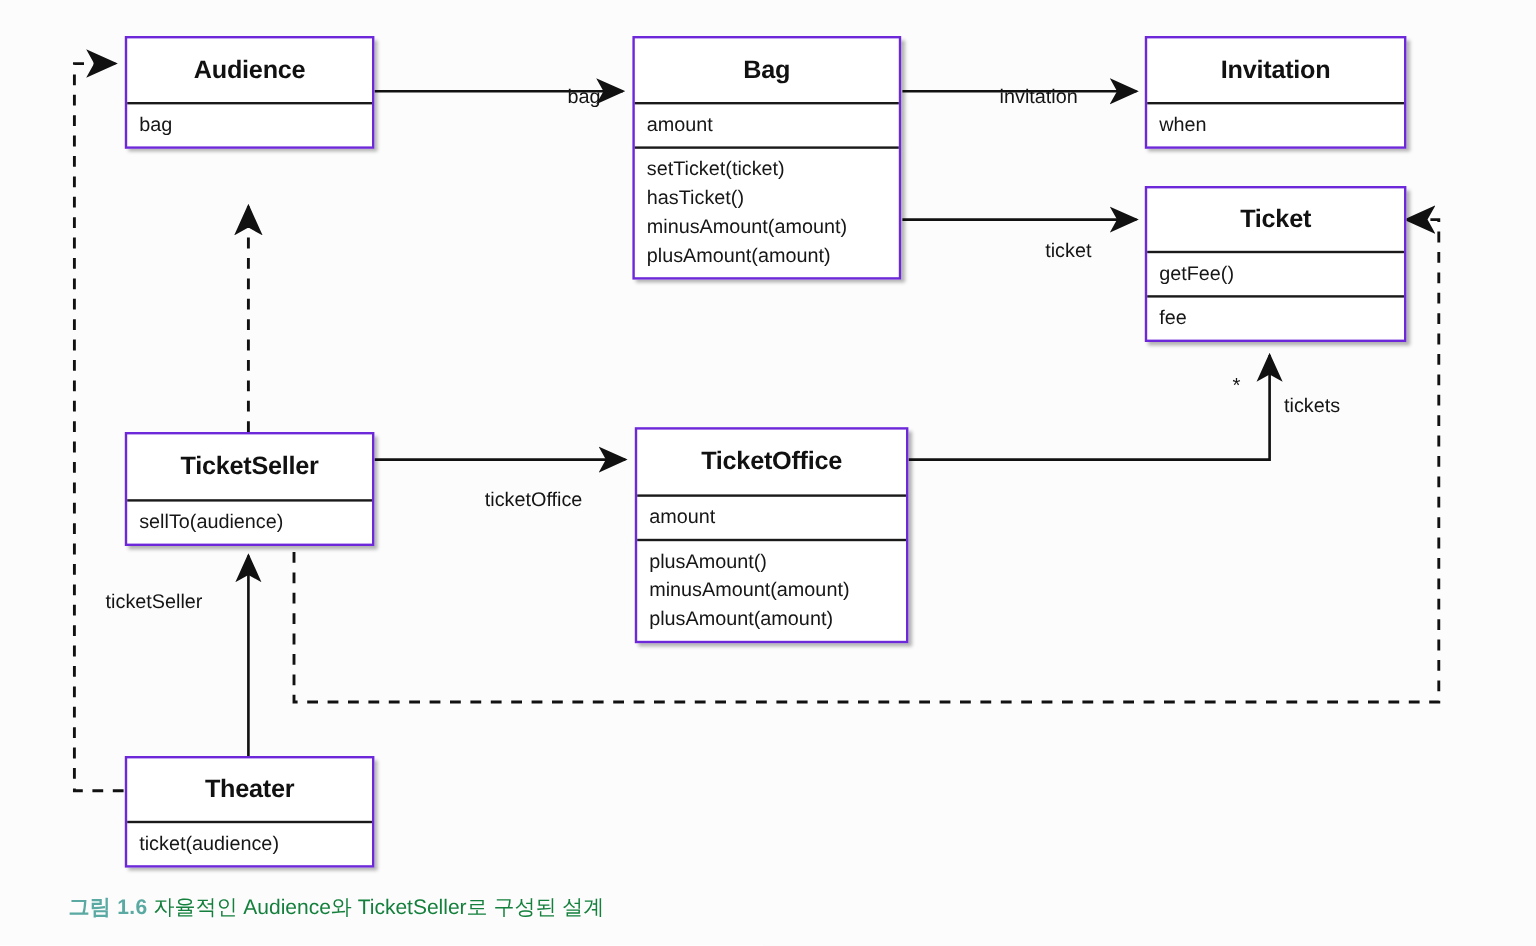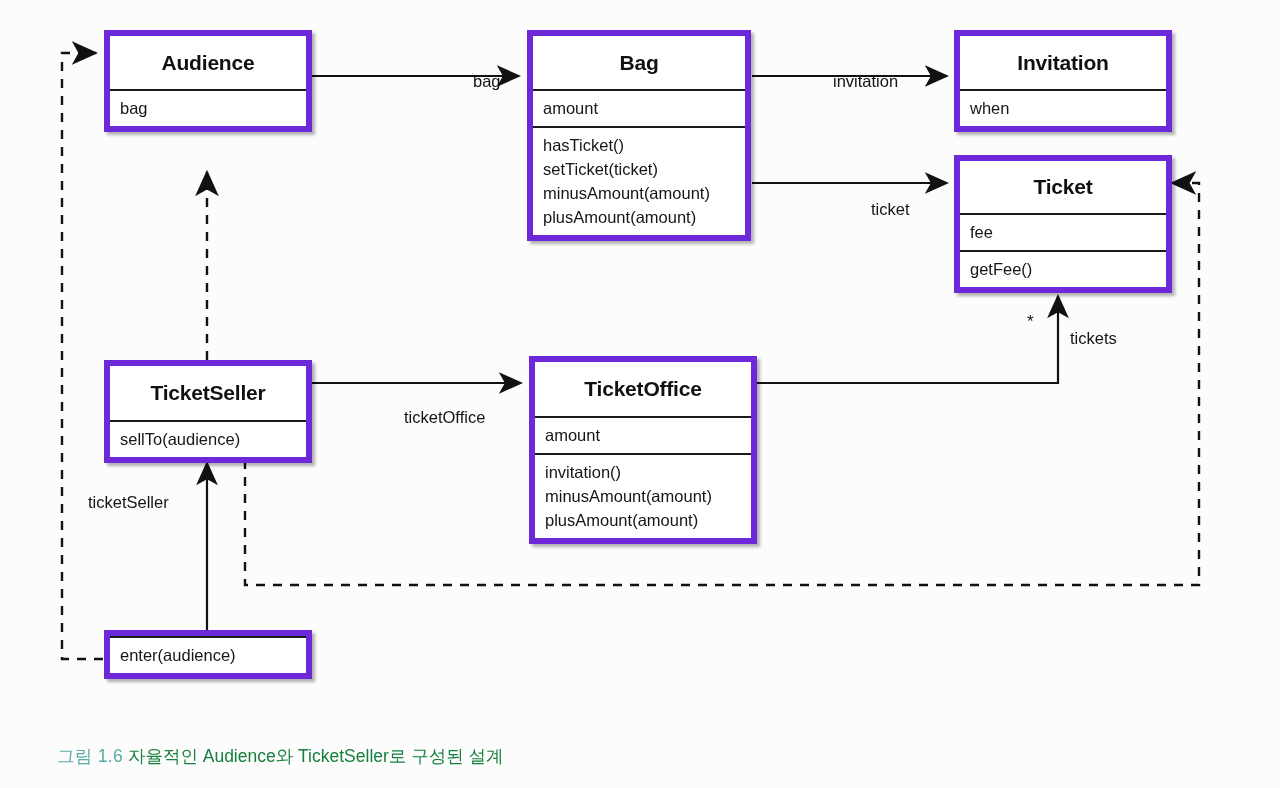--- a/index.html
+++ b/index.html
@@ -12,21 +12,21 @@
     width: 1280px;
     height: 788px;
     background: #fcfcfc;
     font-family: "Liberation Sans", sans-serif;
     overflow: hidden;
   }
   
   .uml-class {
     position: absolute;
     background: #ffffff;
-    border: 6px solid #6d28d9;
+    border: 2px solid #6d28d9;
     box-sizing: border-box;
     box-shadow: 3px 3px 3px rgba(0,0,0,0.30);
     z-index: 5;
   }
   .uml-name {
     text-align: center;
     font-weight: bold;
     font-size: 21px;
     color: #111111;
     letter-spacing: -0.2px;
@@ -72,21 +72,21 @@
   
   #caption {
     position: absolute;
     left: 57px;
     top: 744px;
     font-size: 17.5px;
     white-space: nowrap;
   }
   #caption .fig-no {
     color: #5aa9a2;
-    font-weight: normal;
+    font-weight: bold;
     letter-spacing: 0.3px;
   }
   #caption .fig-text {
     color: #15803d;
   }
 </style>
 </head>
 <body>
 
 <div id="canvas">
@@ -140,66 +140,67 @@
       <div class="member">bag</div>
     </div>
   </div>
 
   <div class="uml-class" style="left:527px; top:30px; width:224px;">
     <div class="uml-name" style="height:53px;">Bag</div>
     <div class="compartment">
       <div class="member">amount</div>
     </div>
     <div class="compartment">
+      <div class="member">setTicket(ticket)</div>
       <div class="member">hasTicket()</div>
-      <div class="member">setTicket(ticket)</div>
       <div class="member">minusAmount(amount)</div>
       <div class="member">plusAmount(amount)</div>
     </div>
   </div>
 
   <div class="uml-class" style="left:954px; top:30px; width:218px;">
     <div class="uml-name" style="height:53px;">Invitation</div>
     <div class="compartment">
       <div class="member">when</div>
     </div>
   </div>
 
   <div class="uml-class" style="left:954px; top:155px; width:218px;">
     <div class="uml-name" style="height:52px;">Ticket</div>
     <div class="compartment">
+      <div class="member">getFee()</div>
+    </div>
+    <div class="compartment">
       <div class="member">fee</div>
-    </div>
-    <div class="compartment">
-      <div class="member">getFee()</div>
     </div>
   </div>
 
   <div class="uml-class" style="left:104px; top:360px; width:208px;">
     <div class="uml-name" style="height:54px;">TicketSeller</div>
     <div class="compartment">
       <div class="member">sellTo(audience)</div>
     </div>
   </div>
 
   <div class="uml-class" style="left:529px; top:356px; width:228px;">
     <div class="uml-name" style="height:54px;">TicketOffice</div>
     <div class="compartment">
       <div class="member">amount</div>
     </div>
     <div class="compartment">
-      <div class="member">invitation()</div>
+      <div class="member">plusAmount()</div>
       <div class="member">minusAmount(amount)</div>
       <div class="member">plusAmount(amount)</div>
     </div>
   </div>
 
   <div class="uml-class" style="left:104px; top:630px; width:208px;">
-    <div class="compartment">
-      <div class="member">enter(audience)</div>
+    <div class="uml-name" style="height:52px;">Theater</div>
+    <div class="compartment">
+      <div class="member">ticket(audience)</div>
     </div>
   </div>
 
   <div id="caption">
     <span class="fig-no">그림 1.6</span>
     <span class="fig-text">자율적인 Audience와 TicketSeller로 구성된 설계</span>
   </div>
 
 </div>
 

